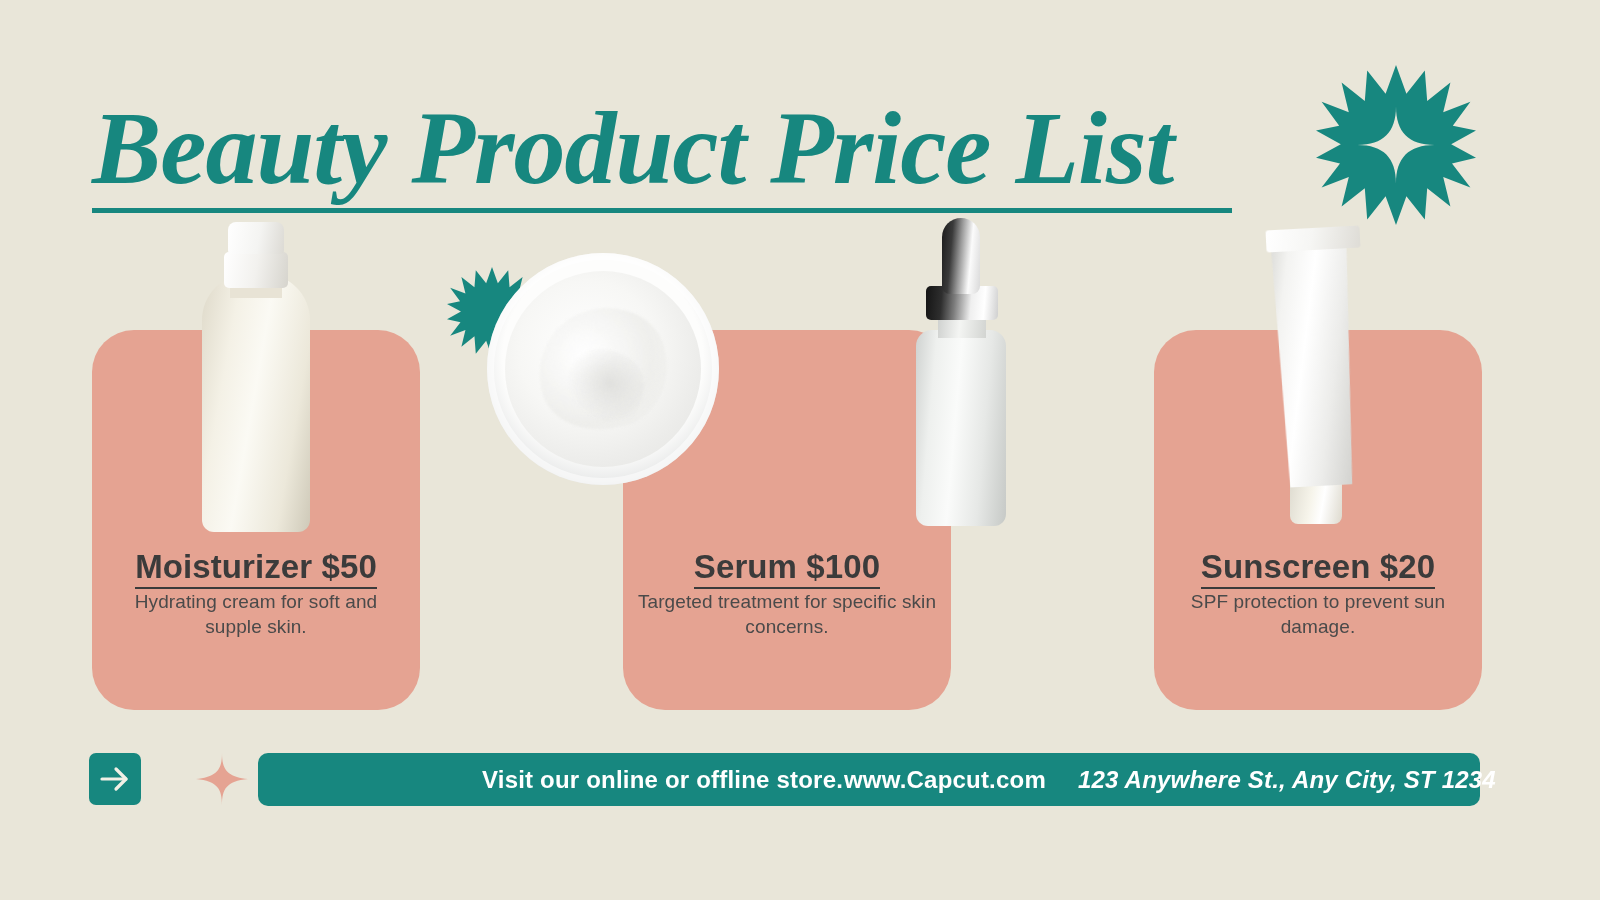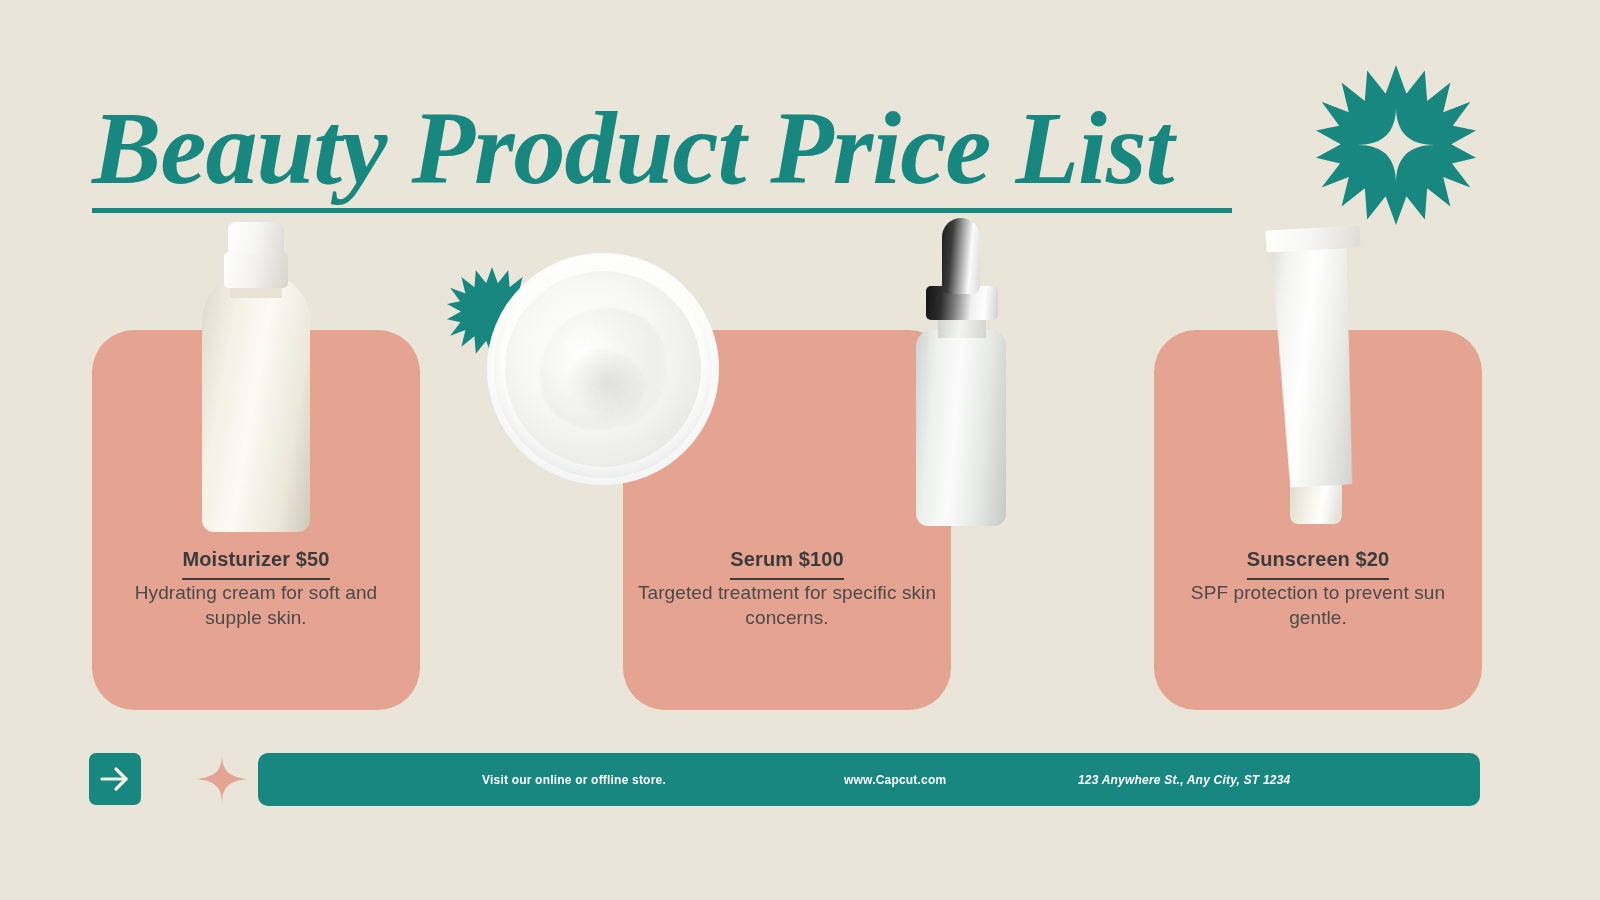--- a/index.html
+++ b/index.html
@@ -67,25 +67,25 @@
   }
   .card-text {
     position: absolute;
     left: 0; right: 0;
     top: 218px;
     text-align: center;
     padding: 0 12px;
   }
   .card-title {
     display: inline-block;
-    font-size: 20px;
+    font-size: 33px;
     font-weight: 700;
     color: #3b3b3b;
     border-bottom: 2px solid #3b3b3b;
-    padding-bottom: 7px;
+    padding-bottom: 1px;
     letter-spacing: 0.1px;
   }
   .card-desc {
     font-size: 19px;
     line-height: 1.32;
     color: #4a4a4a;
     letter-spacing: 0.1px;
   }
 
   
@@ -206,21 +206,21 @@
     position: absolute;
     left: 258px; top: 753px;
     width: 1222px; height: 53px;
     background: #17877f;
     border-radius: 10px;
     display: flex;
     align-items: center;
   }
   .footer-item {
     color: #ffffff;
-    font-size: 12px;
+    font-size: 24px;
     font-weight: 700;
     white-space: nowrap;
     letter-spacing: 0.2px;
   }
   .fi-1 { position: absolute; left: 224px; }
   .fi-2 { position: absolute; left: 586px; }
   .fi-3 { position: absolute; left: 820px; font-style: italic; }
 </style>
 </head>
 <body>
@@ -254,21 +254,21 @@
     <div class="card">
       <div class="card-text">
         <div class="card-title">Serum $100</div>
         <div class="card-desc">Targeted treatment for specific skin concerns.</div>
       </div>
     </div>
 
     <div class="card">
       <div class="card-text">
         <div class="card-title">Sunscreen $20</div>
-        <div class="card-desc">SPF protection to prevent sun gentle.</div>
+        <div class="card-desc">SPF protection to prevent sun damage.</div>
       </div>
     </div>
 
   </div>
 
   <div class="product p-bottle">
     <div class="bottle-body"></div>
     <div class="bottle-neck"></div>
     <div class="bottle-cap-bot"></div>
     <div class="bottle-cap-top"></div>

